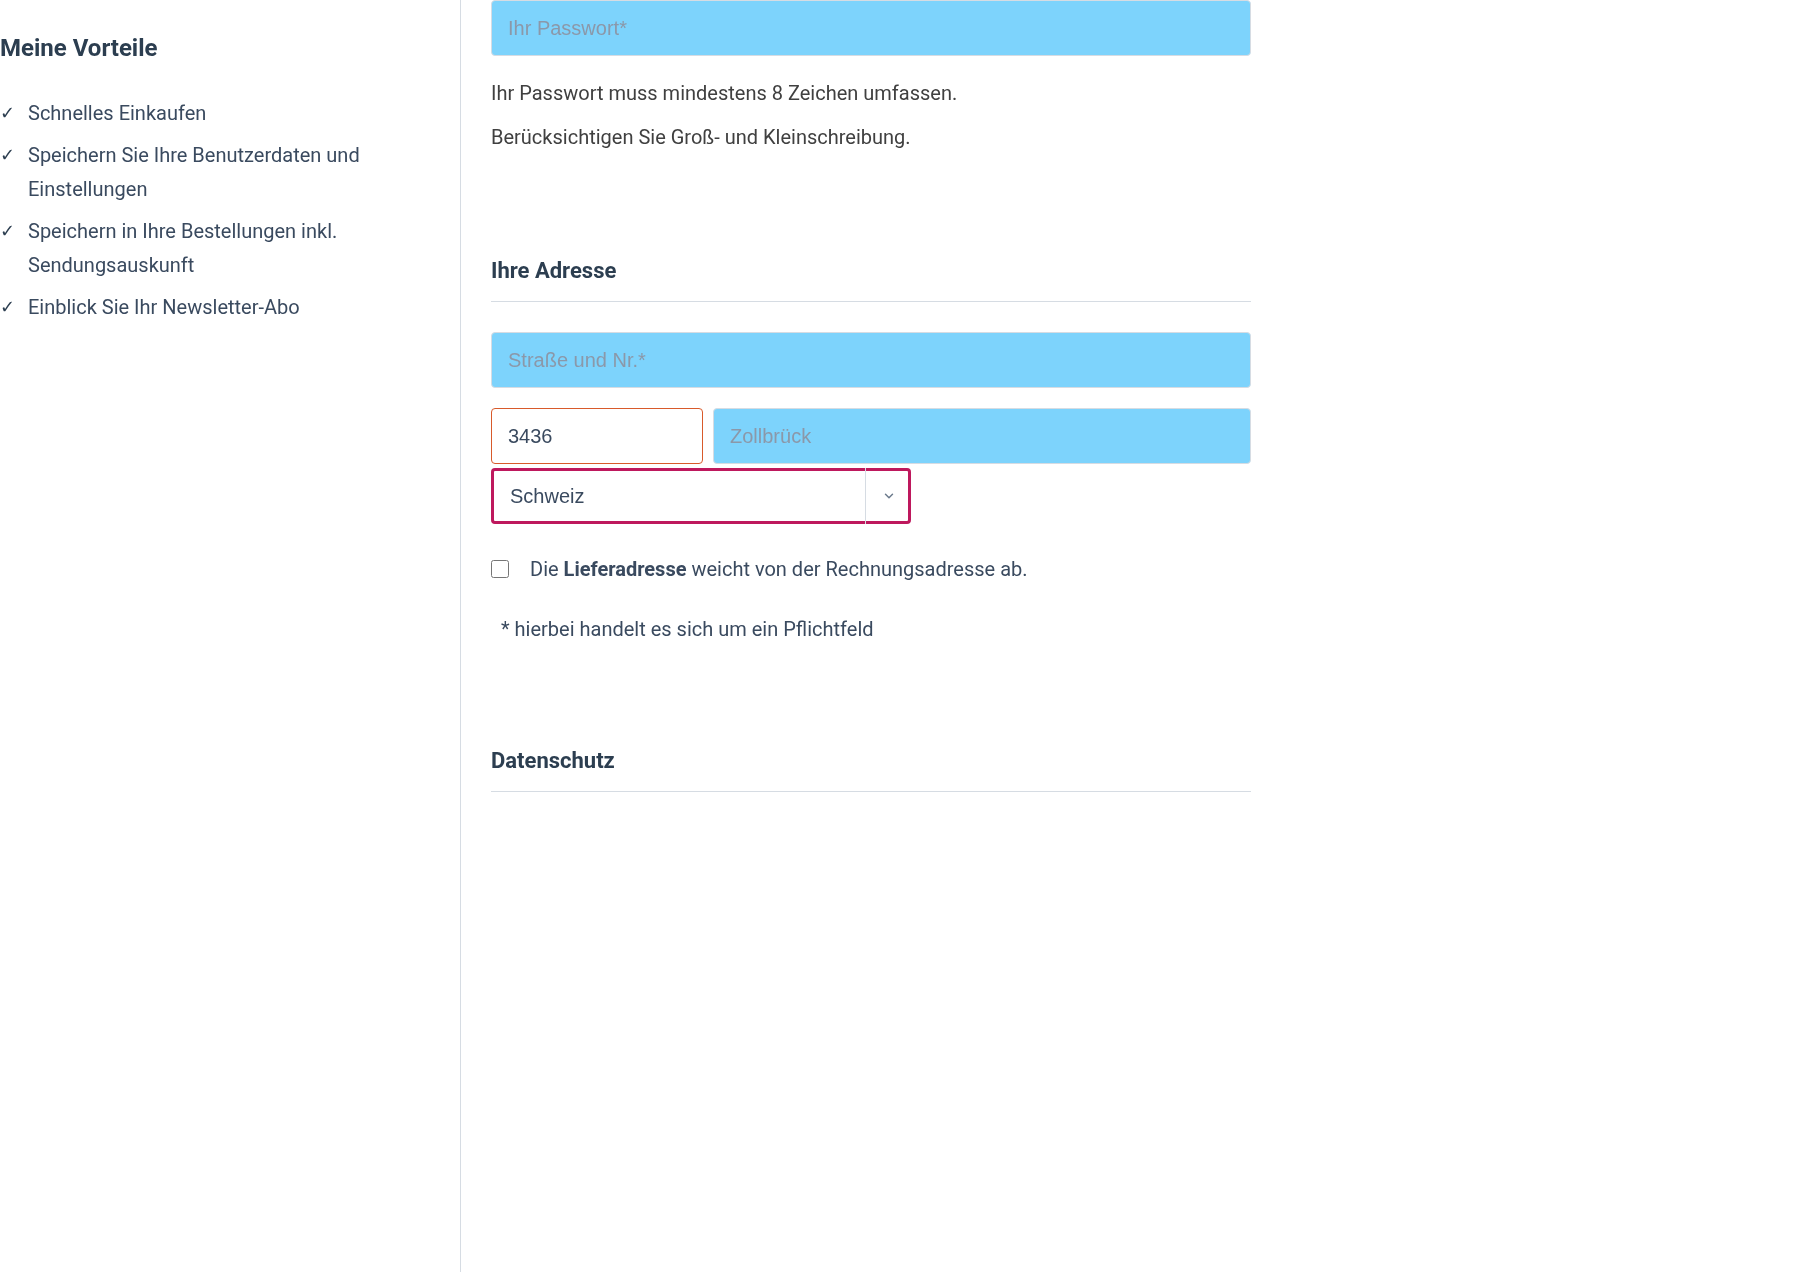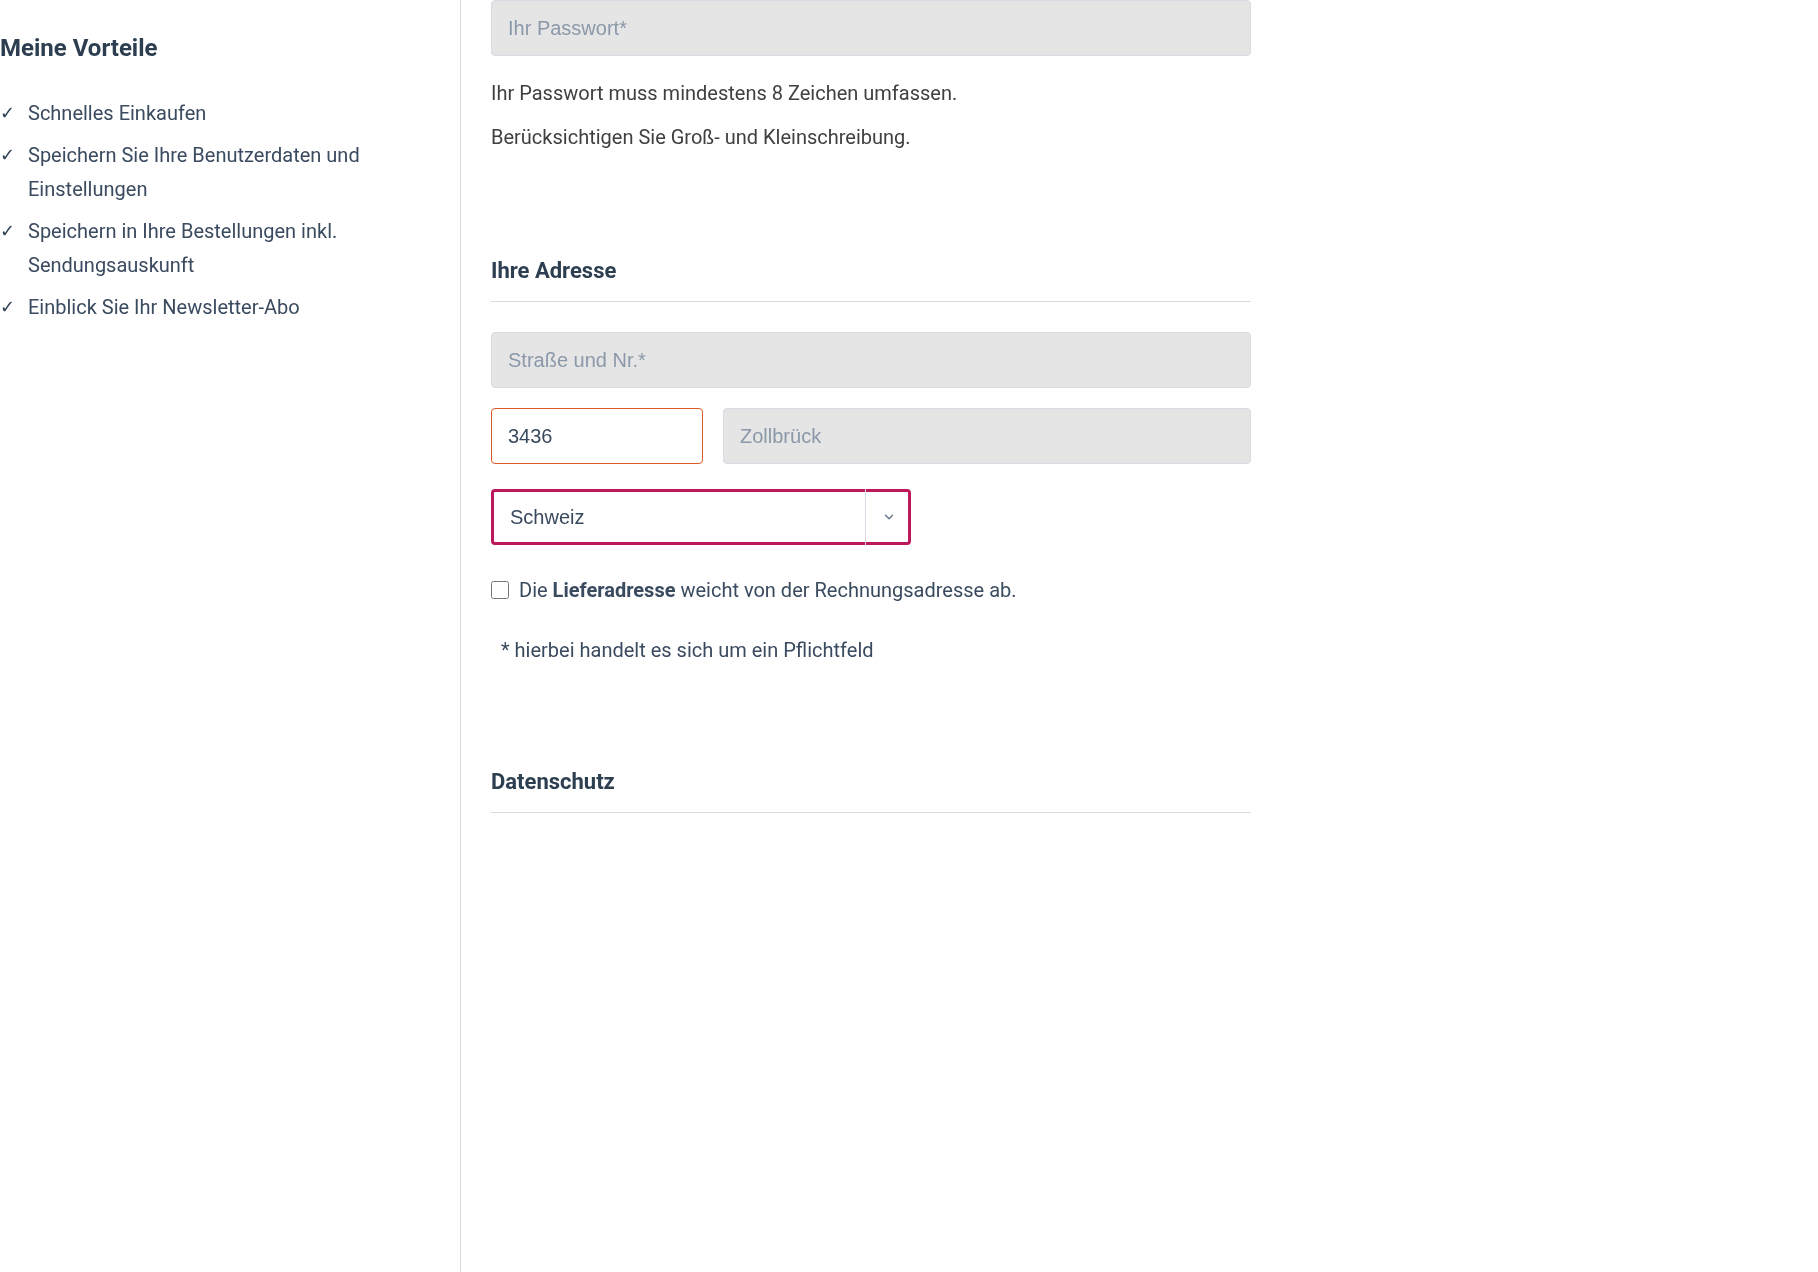--- a/index.html
+++ b/index.html
@@ -55,21 +55,21 @@
     .main {
       flex: 1;
       padding: 0 30px;
       max-width: 820px;
     }
     .input-field {
       width: 100%;
       height: 56px;
       border: 1px solid #d6dce3;
       border-radius: 4px;
-      background: #e5e5e5;
+      background: #7dd3fc;
       padding: 0 16px;
       font-size: 20px;
       color: #3a4a5f;
       outline: none;
       margin-bottom: 20px;
     }
     .input-field::placeholder {
       color: #8b98a9;
     }
     .input-field.active {
@@ -89,22 +89,22 @@
       margin-top: 100px;
       margin-bottom: 14px;
     }
     .section-divider {
       height: 1px;
       background: #d6dce3;
       margin-bottom: 30px;
     }
     .row {
       display: flex;
-      gap: 20px;
-      margin-bottom: 25px;
+      gap: 10px;
+      margin-bottom: 4px;
       justify-content: flex-end;
     }
     .row .input-field {
       margin-bottom: 0;
     }
     .zip-field {
       width: 212px;
       flex-shrink: 0;
     }
     .city-field {
@@ -141,21 +141,21 @@
       justify-content: center;
       pointer-events: none;
     }
     .select-chevron svg {
       width: 14px;
       height: 14px;
     }
     .checkbox-row {
       display: flex;
       align-items: center;
-      gap: 10px;
+      gap: 21px;
       margin-bottom: 30px;
       font-size: 20px;
       color: #3a4a5f;
     }
     .checkbox-input {
       width: 18px;
       height: 18px;
       cursor: pointer;
       flex-shrink: 0;
     }

